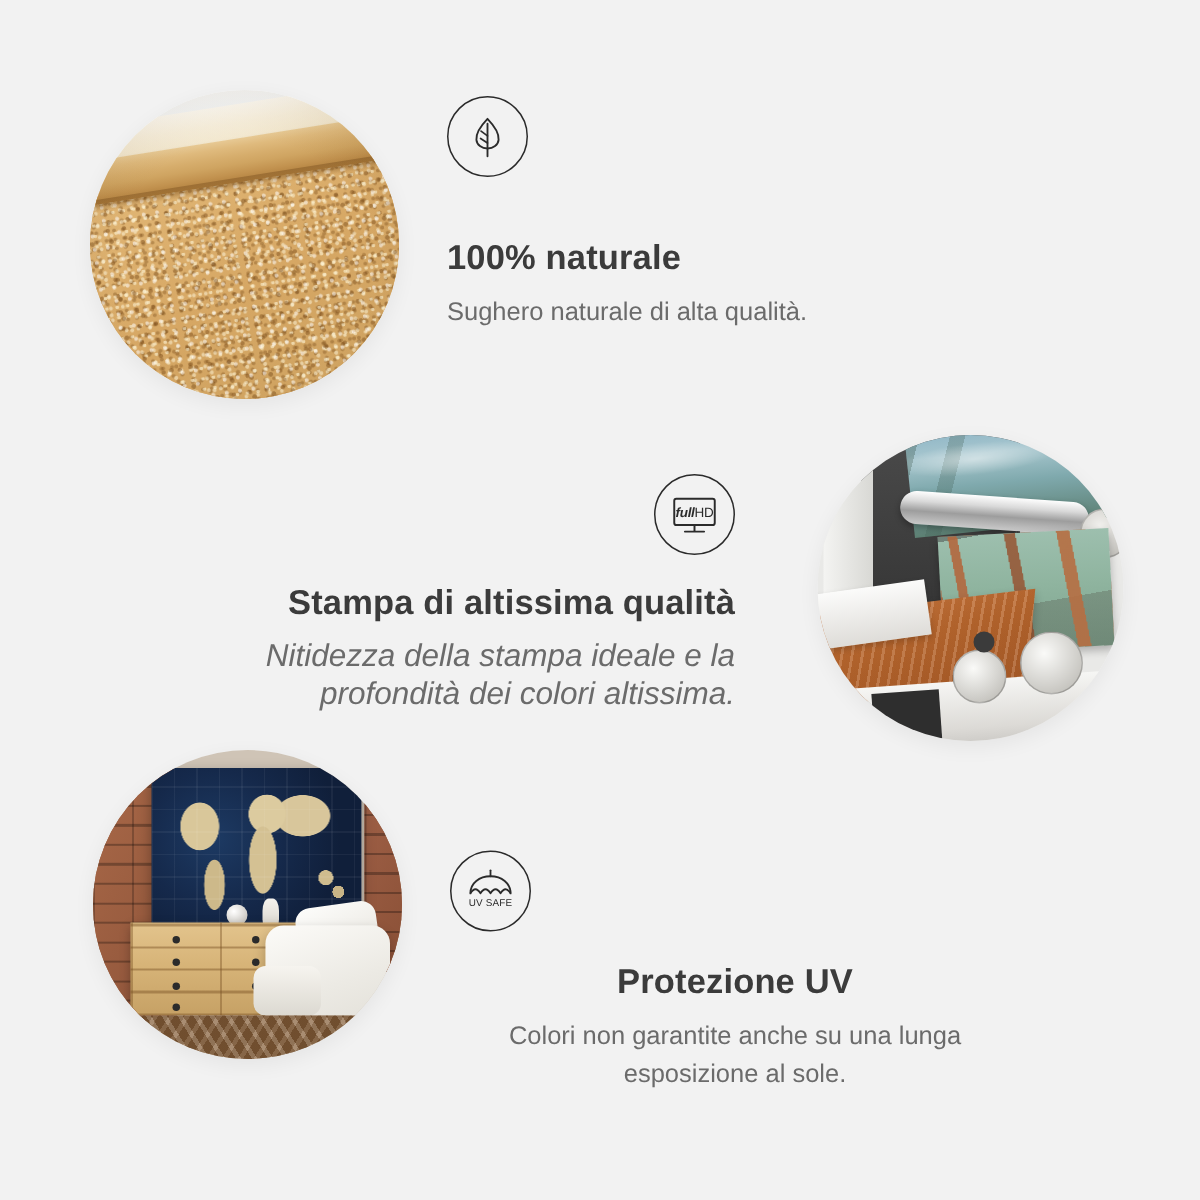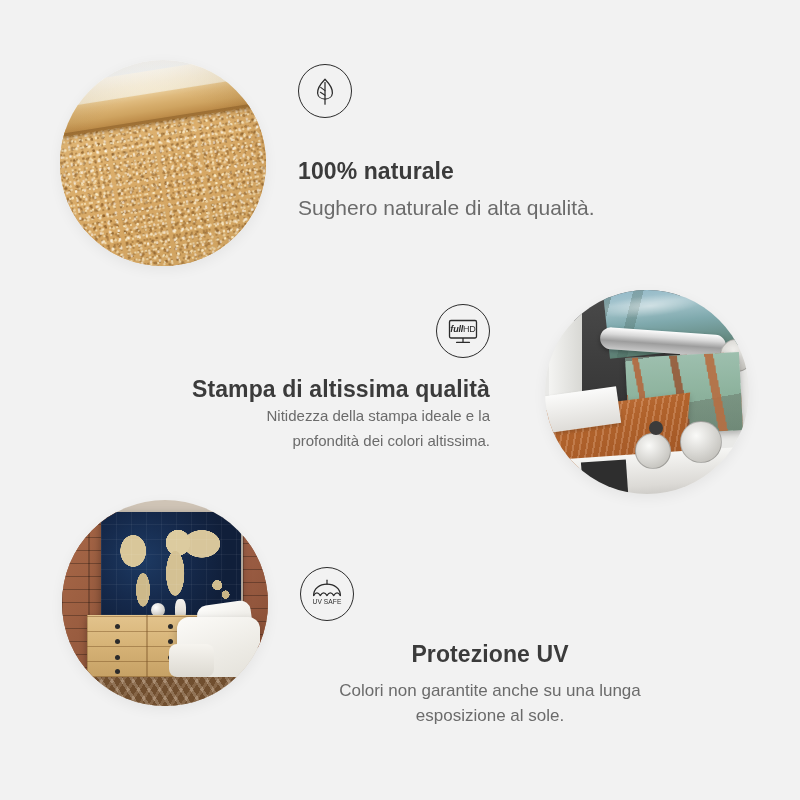--- a/index.html
+++ b/index.html
@@ -293,27 +293,27 @@
     white-space: nowrap;
   }
   .f-sub {
     color: #6b6b6b;
     font-weight: normal;
   }
 
   
   #feature-natural { left: 298px; top: 64px; width: 300px; text-align: left; }
   #feature-natural .f-title { font-size: 23px; margin-top: 40px; }
-  #feature-natural .f-sub  { font-size: 21px; margin-top: 11px; line-height: 24px; }
-
-  
-  #feature-print { left: 148px; top: 304px; width: 342px; text-align: right; }
+  #feature-natural .f-sub  { font-size: 17px; margin-top: 11px; line-height: 24px; }
+
+  
+  #feature-print { left: 148px; top: 316px; width: 342px; text-align: right; }
   #feature-print .badge-wrap { display:flex; justify-content:flex-end; }
   #feature-print .f-title { font-size: 23px; margin-top: 18px; }
-  #feature-print .f-sub  { font-size: 15px; line-height: 25px; }
+  #feature-print .f-sub  { font-size: 21px; margin-top: 10px; line-height: 25px; font-style: italic; }
 
   
   #feature-uv { left: 300px; top: 567px; width: 380px; text-align: center; }
   #feature-uv .f-title { font-size: 23px; margin-top: 20px; }
   #feature-uv .f-sub  { font-size: 17px; margin-top: 10px; line-height: 25px; }
 
   .hd-screen {
     font-family: "Liberation Sans", sans-serif;
     font-size: 9px;
     letter-spacing: -0.2px;

